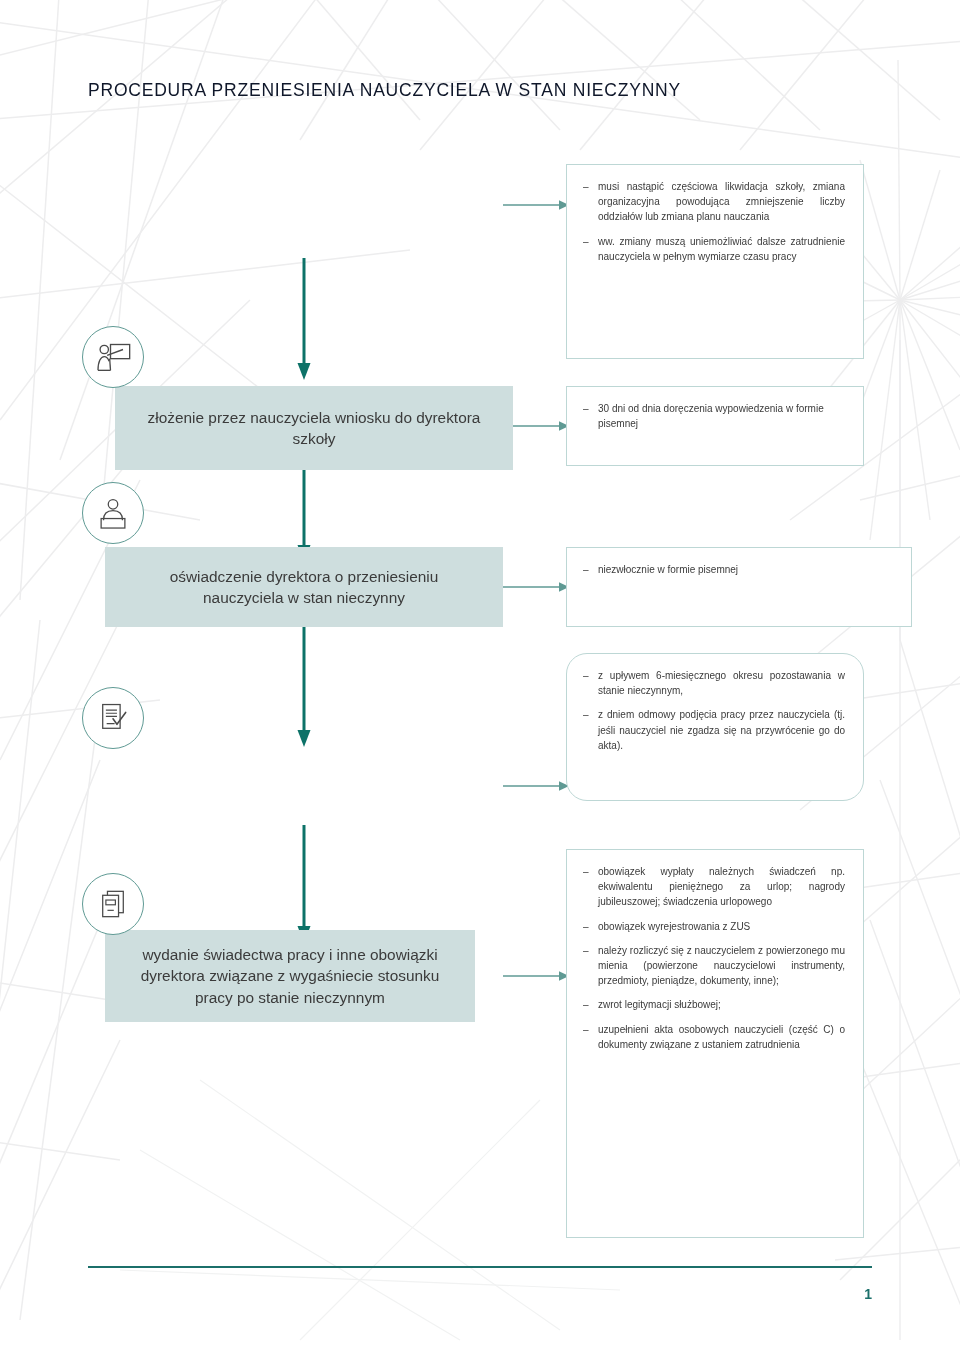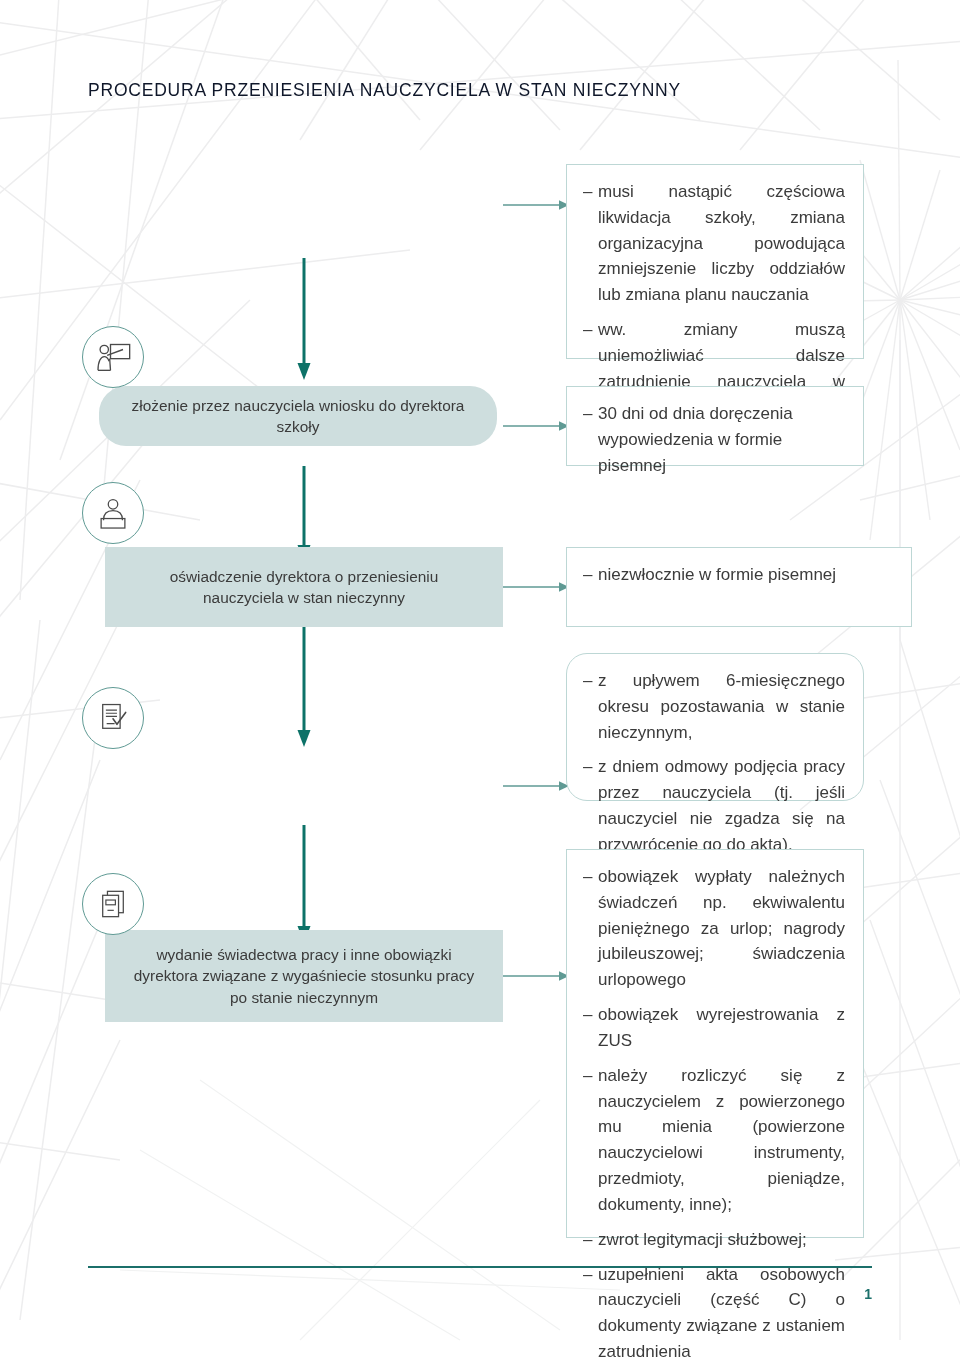--- a/index.html
+++ b/index.html
@@ -53,21 +53,21 @@
     line-height: 1.38;
     z-index: 4;
   }
   .detail-box {
     position: absolute;
     background: #ffffff;
     border: 1px solid #bdd7d5;
     box-sizing: border-box;
     padding: 14px 18px 14px 16px;
     color: #3b3b3b;
-    font-size: 17px;
+    font-size: 10px;
     line-height: 1.52;
     z-index: 4;
   }
   .detail-box ul {
     list-style: none;
     margin: 0;
     padding: 0;
   }
   .detail-box li {
     position: relative;
@@ -253,21 +253,21 @@
   </svg>
 
   <div class="icon-badge" style="left:82px; top:482px;">
     <svg width="38" height="38" viewBox="0 0 48 48" xmlns="http://www.w3.org/2000/svg">
       <circle cx="24" cy="13" r="6" fill="none" stroke="#4a4a4a" stroke-width="1.6"></circle>
       <path d="M12 33 C12 24.5 17 21 24 21 C31 21 36 24.5 36 33" fill="none" stroke="#4a4a4a" stroke-width="1.6"></path>
       <rect x="9" y="31" width="30" height="12" fill="none" stroke="#4a4a4a" stroke-width="1.6"></rect>
     </svg>
   </div>
 
-  <div class="step-box" style="left:99px; top:386px; width:398px; height:60px;border-radius:27px;">
+  <div class="step-box" style="left:115px; top:386px; width:398px; height:84px;">
     <span>złożenie przez nauczyciela wniosku do dyrektora szkoły</span>
   </div>
 
   <svg class="h-arrow" style="left:503px; top:418px; width:66px; height:16px;" viewBox="0 0 66 16" xmlns="http://www.w3.org/2000/svg">
     <path d="M0 8 L56 8" stroke="#5f9a94" stroke-width="1.6" fill="none"></path>
     <path d="M56 3.2 L66 8 L56 12.8 Z" fill="#5f9a94"></path>
   </svg>
 
   <div class="detail-box single" style="left:566px; top:386px; width:298px; height:80px;">
     <ul>
@@ -328,21 +328,21 @@
 
   <div class="icon-badge" style="left:82px; top:873px;">
     <svg width="38" height="38" viewBox="0 0 48 48" xmlns="http://www.w3.org/2000/svg">
       <rect x="17" y="8" width="20" height="27" fill="none" stroke="#4a4a4a" stroke-width="1.6"></rect>
       <rect x="11" y="13" width="20" height="27" fill="#ffffff" stroke="#4a4a4a" stroke-width="1.6"></rect>
       <rect x="15" y="19" width="12" height="6" fill="none" stroke="#4a4a4a" stroke-width="1.5"></rect>
       <path d="M17 32 L25 32" stroke="#4a4a4a" stroke-width="1.5" fill="none"></path>
     </svg>
   </div>
 
-  <div class="step-box" style="left:105px; top:930px; width:398px; height:92px;justify-content:flex-end;">
+  <div class="step-box" style="left:105px; top:930px; width:370px; height:92px;justify-content:flex-end;">
     <span>wydanie świadectwa pracy i inne obowiązki dyrektora związane z wygaśniecie stosunku pracy po stanie nieczynnym</span>
   </div>
 
   <svg class="h-arrow" style="left:503px; top:968px; width:66px; height:16px;" viewBox="0 0 66 16" xmlns="http://www.w3.org/2000/svg">
     <path d="M0 8 L56 8" stroke="#5f9a94" stroke-width="1.6" fill="none"></path>
     <path d="M56 3.2 L66 8 L56 12.8 Z" fill="#5f9a94"></path>
   </svg>
 
   <div class="detail-box" style="left:566px; top:849px; width:298px; height:389px;">
     <ul>

